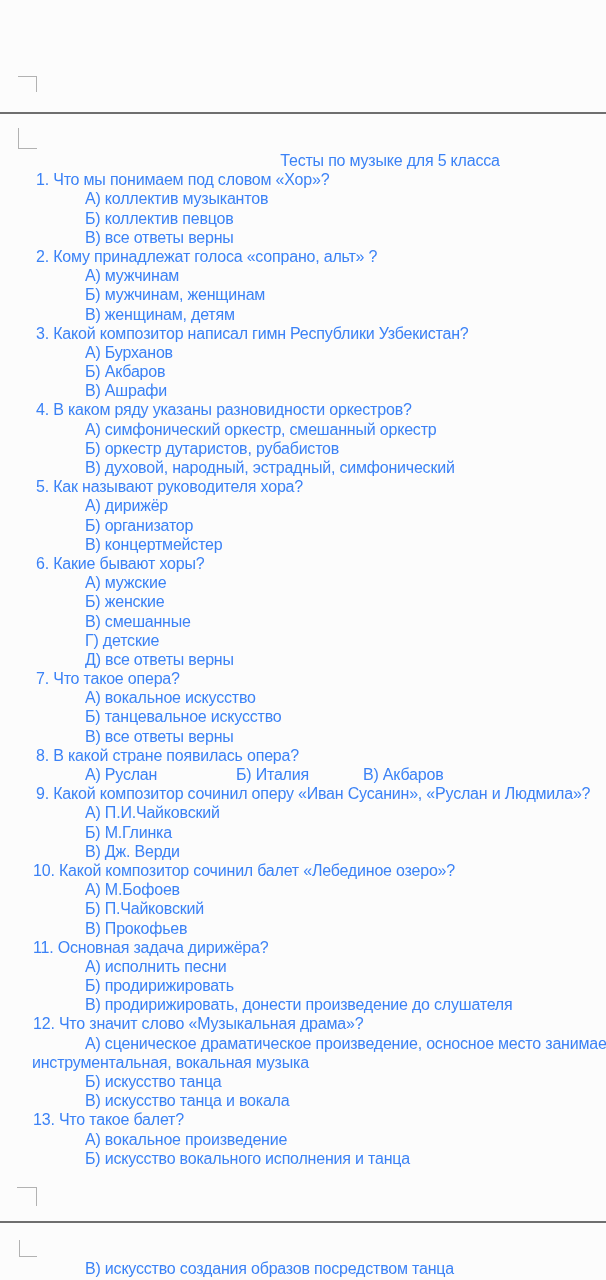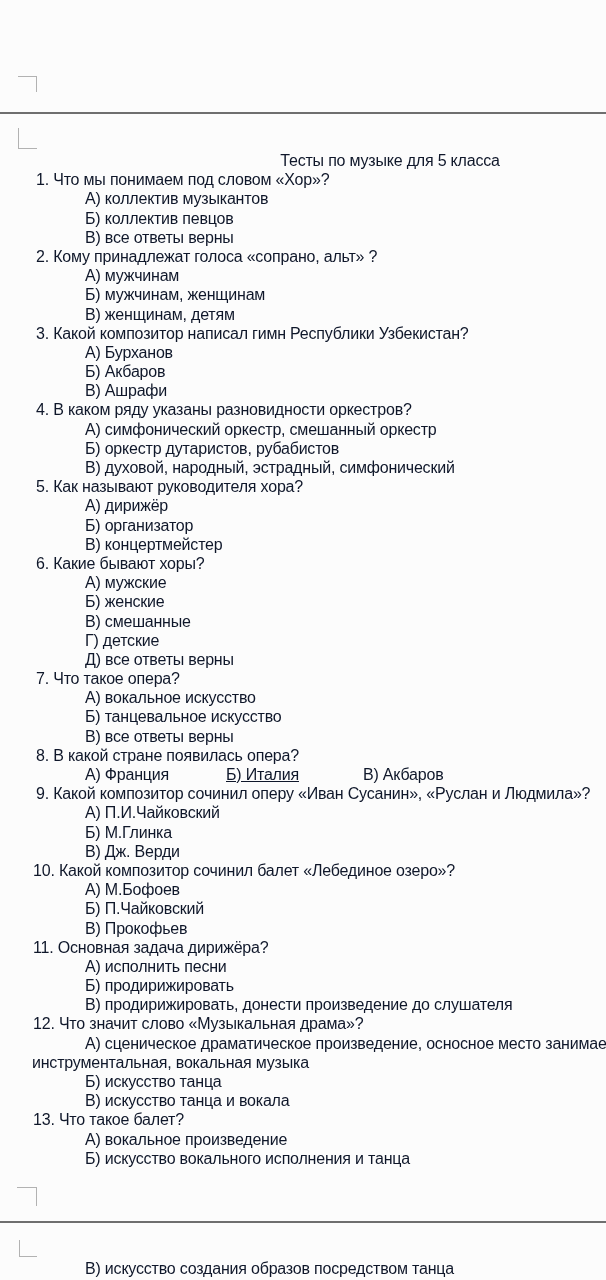--- a/index.html
+++ b/index.html
@@ -7,21 +7,21 @@
     padding: 0;
     background: #fcfcfc;
   }
   .screen {
     position: relative;
     width: 606px;
     height: 1280px;
     overflow: hidden;
     background: #fcfcfc;
     font-family: "Liberation Sans", sans-serif;
-    color: #0f172a;
+    color: #3b82f6;
   }
   
   .page-separator {
     position: absolute;
     left: 0;
     width: 606px;
     height: 2px;
     background: #6f6f6f;
   }
   .sep-1 { top: 112px; }
@@ -115,22 +115,22 @@
       <div class="line option">Б) женские</div>
       <div class="line option">В) смешанные</div>
       <div class="line option">Г) детские</div>
       <div class="line option">Д) все ответы верны</div>
       <div class="line question">7. Что такое опера?</div>
       <div class="line option">А) вокальное искусство</div>
       <div class="line option">Б) танцевальное искусство</div>
       <div class="line option">В) все ответы верны</div>
       <div class="line question">8. В какой стране появилась опера?</div>
       <div class="line option inline-row" style="padding-left: 0px;">
-        <span style="left: 85px;">А) Франция</span>
-        <span style="left: 226px; text-decoration: underline;">Б) Италия</span>
+        <span style="left: 85px;">А) Руслан</span>
+        <span style="left: 236px;">Б) Италия</span>
         <span style="left: 363px;">В) Акбаров</span>
       </div>
       <div class="line question">9. Какой композитор сочинил оперу «Иван Сусанин», «Руслан и Людмила»?</div>
       <div class="line option">А) П.И.Чайковский</div>
       <div class="line option">Б) М.Глинка</div>
       <div class="line option">В) Дж. Верди</div>
       <div class="line question wide-num">10. Какой композитор сочинил балет «Лебединое озеро»?</div>
       <div class="line option">А) М.Бофоев</div>
       <div class="line option">Б) П.Чайковский</div>
       <div class="line option">В) Прокофьев</div>

